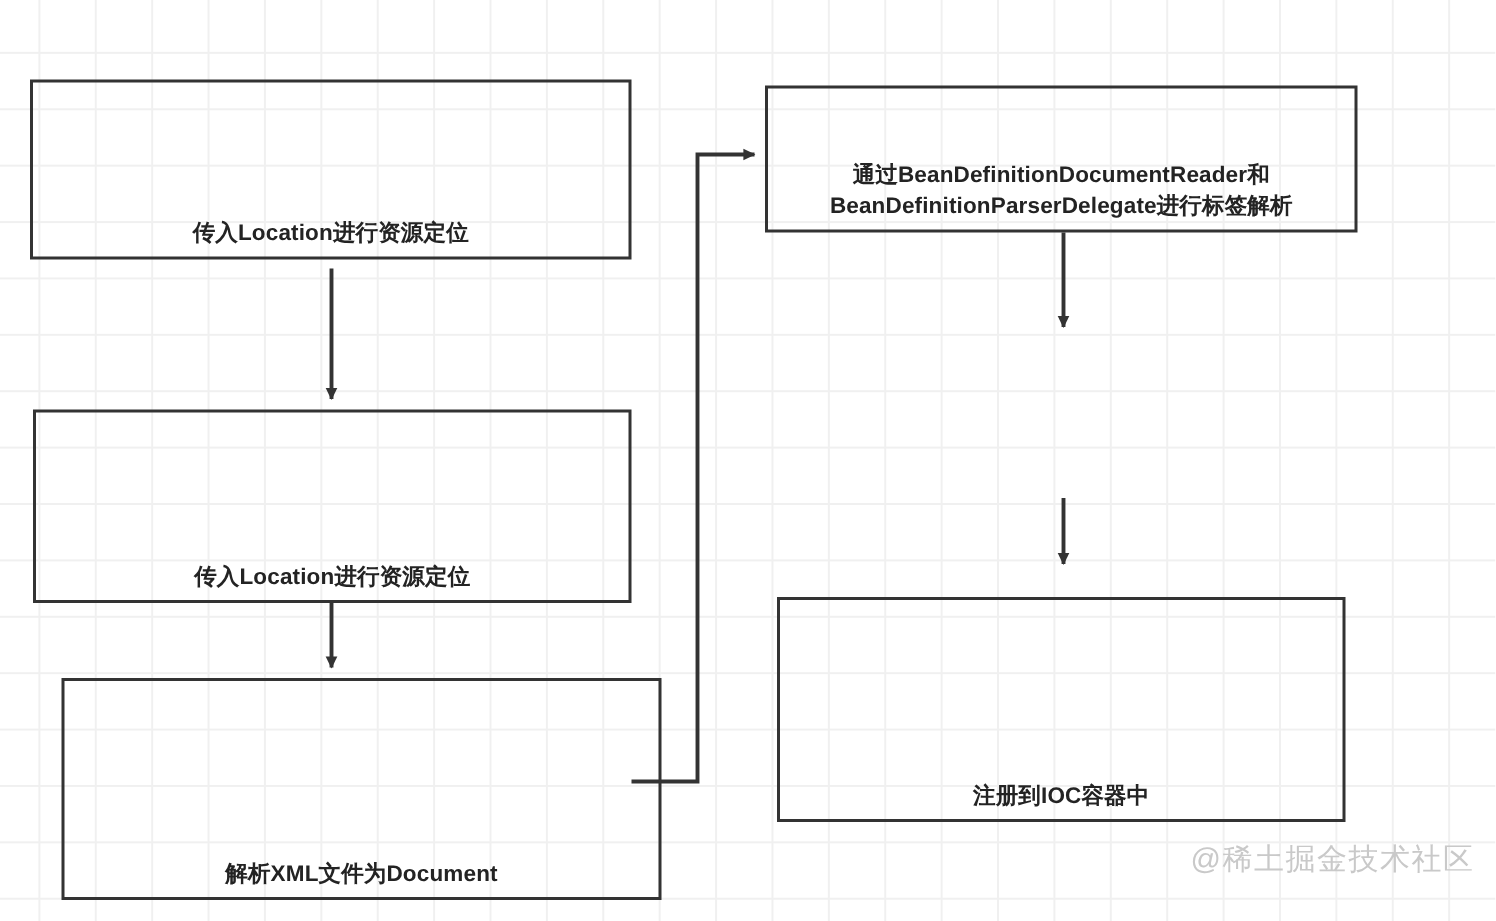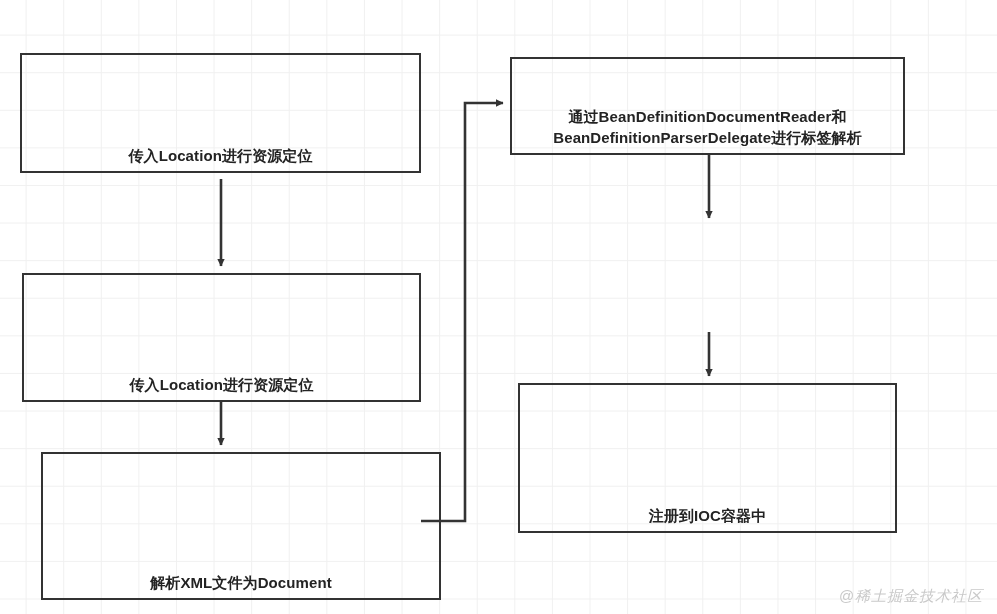--- a/index.html
+++ b/index.html
@@ -44,27 +44,26 @@
     position: absolute;
     left: 0;
     top: 0;
     width: 997px;
     height: 614px;
     pointer-events: none;
   }
   .watermark {
     position: absolute;
     right: 14px;
-    bottom: 8px;
+    bottom: 28px;
     color: #c9c9c9;
-    font-size: 15px;
+    font-size: 20px;
     letter-spacing: 1px;
     font-family: "Liberation Sans", "DejaVu Sans", sans-serif;
     user-select: none;
-    font-style: italic;
   }
 </style>
 </head>
 <body>
 
 <div id="canvas" style="background-color: rgb(255, 255, 255);">
 
   <svg class="edge-svg" viewBox="0 0 997 614">
     <defs>
       <marker id="arrowhead" markerWidth="9" markerHeight="9" refX="7.4" refY="4.5" orient="auto" markerUnits="userSpaceOnUse">
@@ -104,19 +103,19 @@
   <div class="flow-box" id="box-2" style="left: 21px; top: 452px; width: 400px; height: 148px; border-color: rgb(51, 51, 51); color: rgb(35, 35, 35); margin-left: 20px;">
     <span class="label">解析XML文件为Document</span>
   </div>
 
   <div class="flow-box" id="box-3" style="left: 510px; top: 57px; width: 395px; height: 98px; border-color: rgb(51, 51, 51); color: rgb(35, 35, 35);">
     <span class="label">通过BeanDefinitionDocumentReader和
 BeanDefinitionParserDelegate进行标签解析</span>
   </div>
 
 
-  <div class="flow-box" id="box-5" style="left: 518px; top: 383px; width: 379px; height: 150px; border-color: rgb(51, 51, 51); color: rgb(35, 35, 35);">
+  <div class="flow-box" id="box-5" style="left: 518px; top: 398px; width: 379px; height: 150px; border-color: rgb(51, 51, 51); color: rgb(35, 35, 35);">
     <span class="label">注册到IOC容器中</span>
   </div>
 
   <div class="watermark" style="color: rgb(201, 201, 201);">@稀土掘金技术社区</div>
 
 </div>
 
 </body></html>

